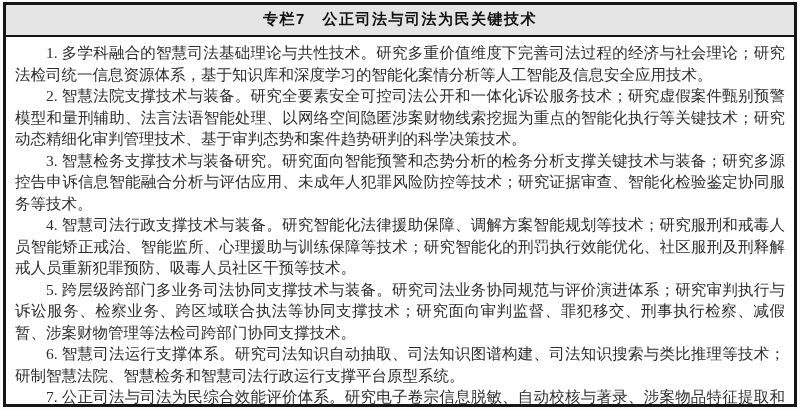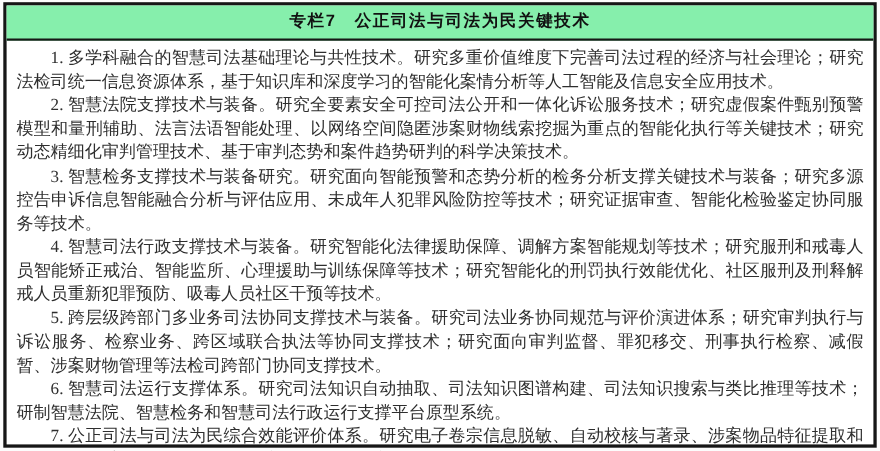--- a/index.html
+++ b/index.html
@@ -20,21 +20,21 @@
     top: 2px;
     right: 3px;
     bottom: 3px;
     border: 3px solid #161616;
     background: #ffffff;
     box-sizing: border-box;
     display: flex;
     flex-direction: column;
   }
   .panel-title {
-    background: #86efac;
+    background: #e5e5e5;
     border-bottom: 2px solid #161616;
     text-align: center;
     font-family: "Liberation Sans", "DejaVu Sans", sans-serif;
     font-weight: 700;
     font-size: 15px;
     color: #111111;
     letter-spacing: 1.5px;
     padding: 5px 0 6px 0;
     flex: 0 0 auto;
   }

